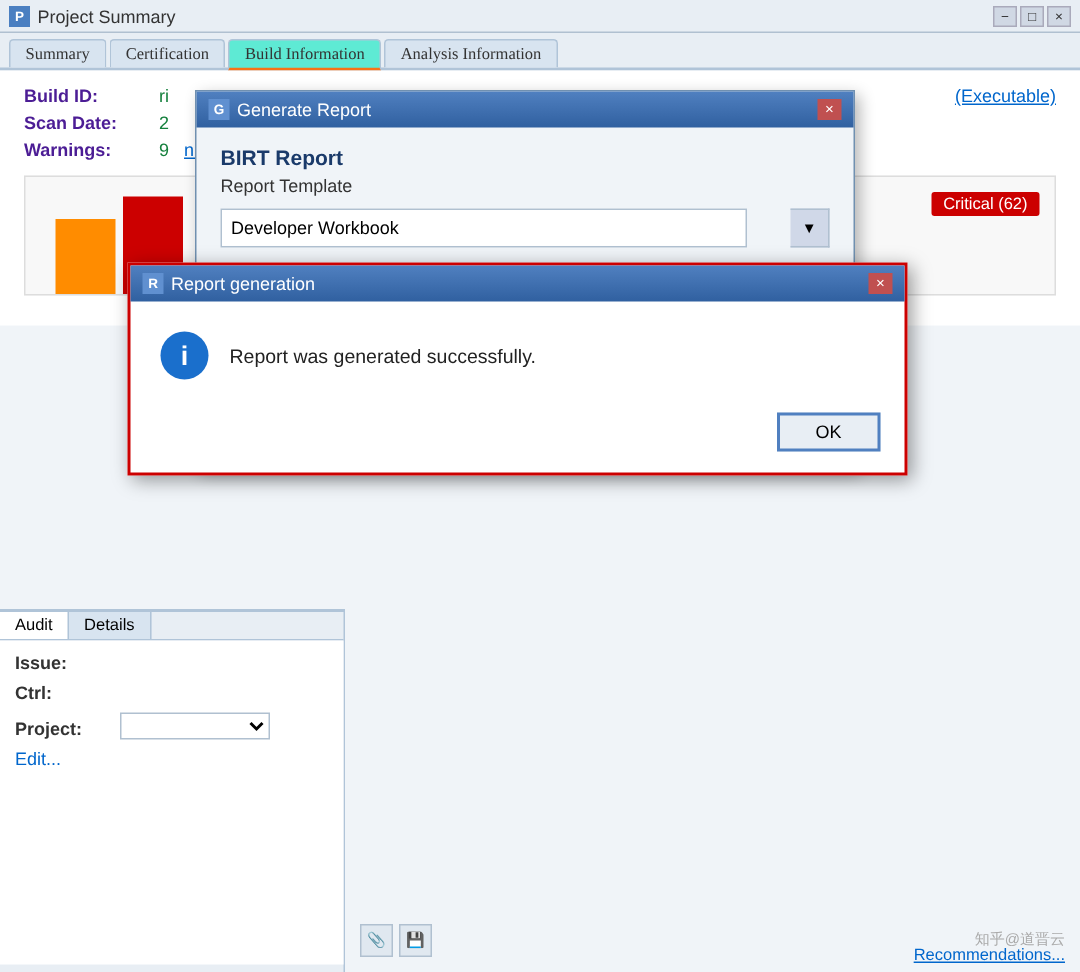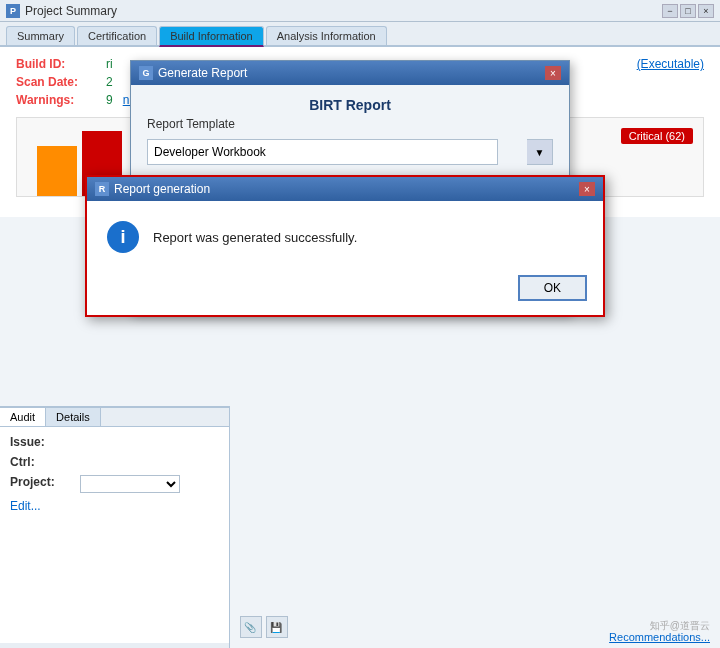--- a/index.html
+++ b/index.html
@@ -67,42 +67,43 @@
     }
     .tab {
       padding: 3px 10px;
       background: #d8e4f0;
       border: 1px solid #b0c4d8;
       border-bottom: none;
       font-size: 11px;
       color: #333;
       cursor: pointer;
       border-radius: 3px 3px 0 0;
+      font-family: Liberation Serif, serif;
     }
     .tab.active {
-      background: #0ea5e9;
-      border-bottom: 2px solid #701a75;
+      background: #5eead4;
+      border-bottom: 2px solid #f97316;
       margin-bottom: -2px;
       font-weight: 500;
     }
 
     
     .content-area {
       background: white;
       padding: 10px 16px;
     }
     .info-row {
       display: flex;
       align-items: center;
       margin-bottom: 4px;
       font-size: 12px;
     }
     .info-label {
       font-weight: bold;
-      color: #ef4444;
+      color: #4c1d95;
       width: 90px;
     }
     .info-value {
       color: #15803d;
     }
     .info-link {
       color: #0066cc;
       text-decoration: underline;
       cursor: pointer;
     }
@@ -167,21 +168,21 @@
     .bottom-tab.active {
       background: white;
     }
     .bottom-content {
       padding: 8px 10px;
       background: white;
       height: calc(100% - 24px);
     }
     .bottom-row {
       display: flex;
-      align-items: flex-start;
+      align-items: flex-end;
       margin-bottom: 6px;
       font-size: 12px;
     }
     .bottom-label {
       font-weight: bold;
       color: #333;
       width: 70px;
     }
     .bottom-value {
       color: #555;
@@ -290,21 +291,20 @@
       display: flex; align-items: center; justify-content: center;
     }
     .dialog-body {
       padding: 12px 16px;
     }
     .dialog-section-title {
       font-size: 14px;
       font-weight: bold;
       color: #1a3a6a;
       margin-bottom: 4px;
-      text-align: center;
     }
     .dialog-sub-title {
       font-size: 12px;
       color: #333;
       margin-bottom: 8px;
     }
     .template-select-row {
       display: flex;
       align-items: flex-end;
       margin-bottom: 14px;

